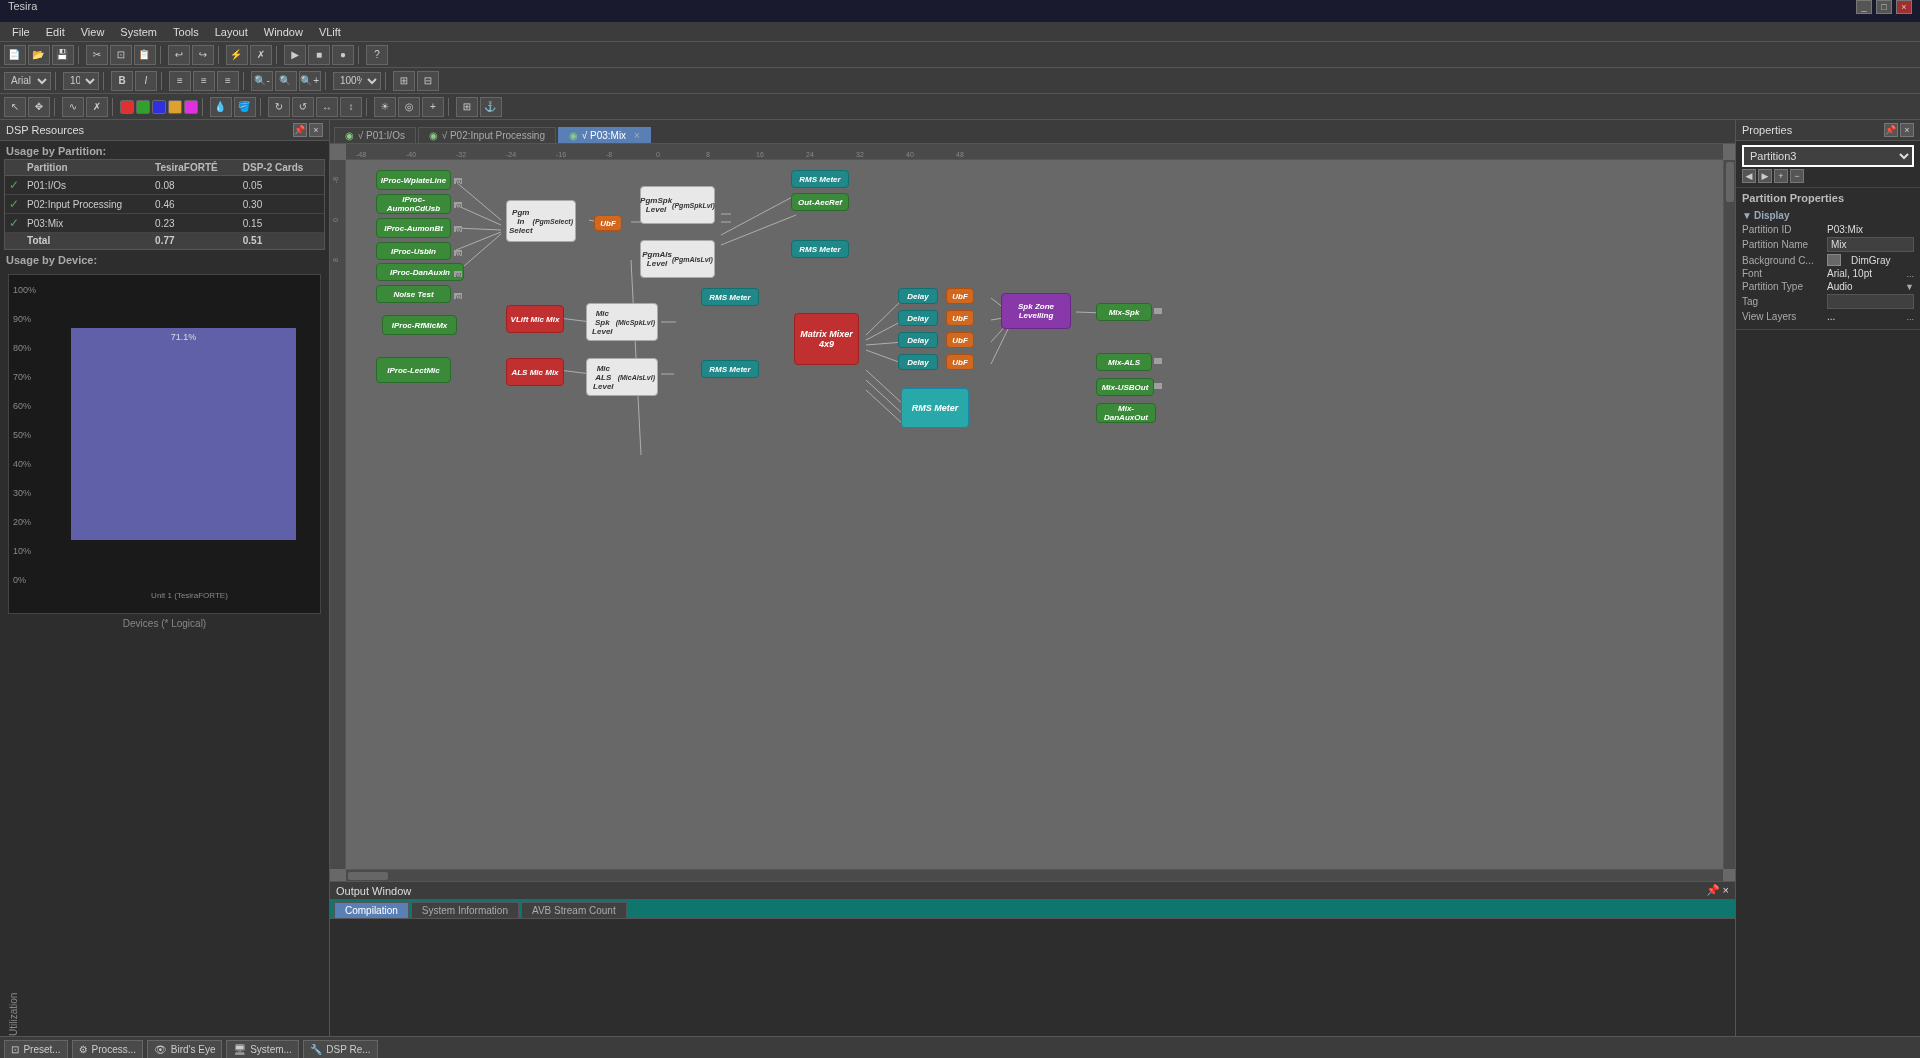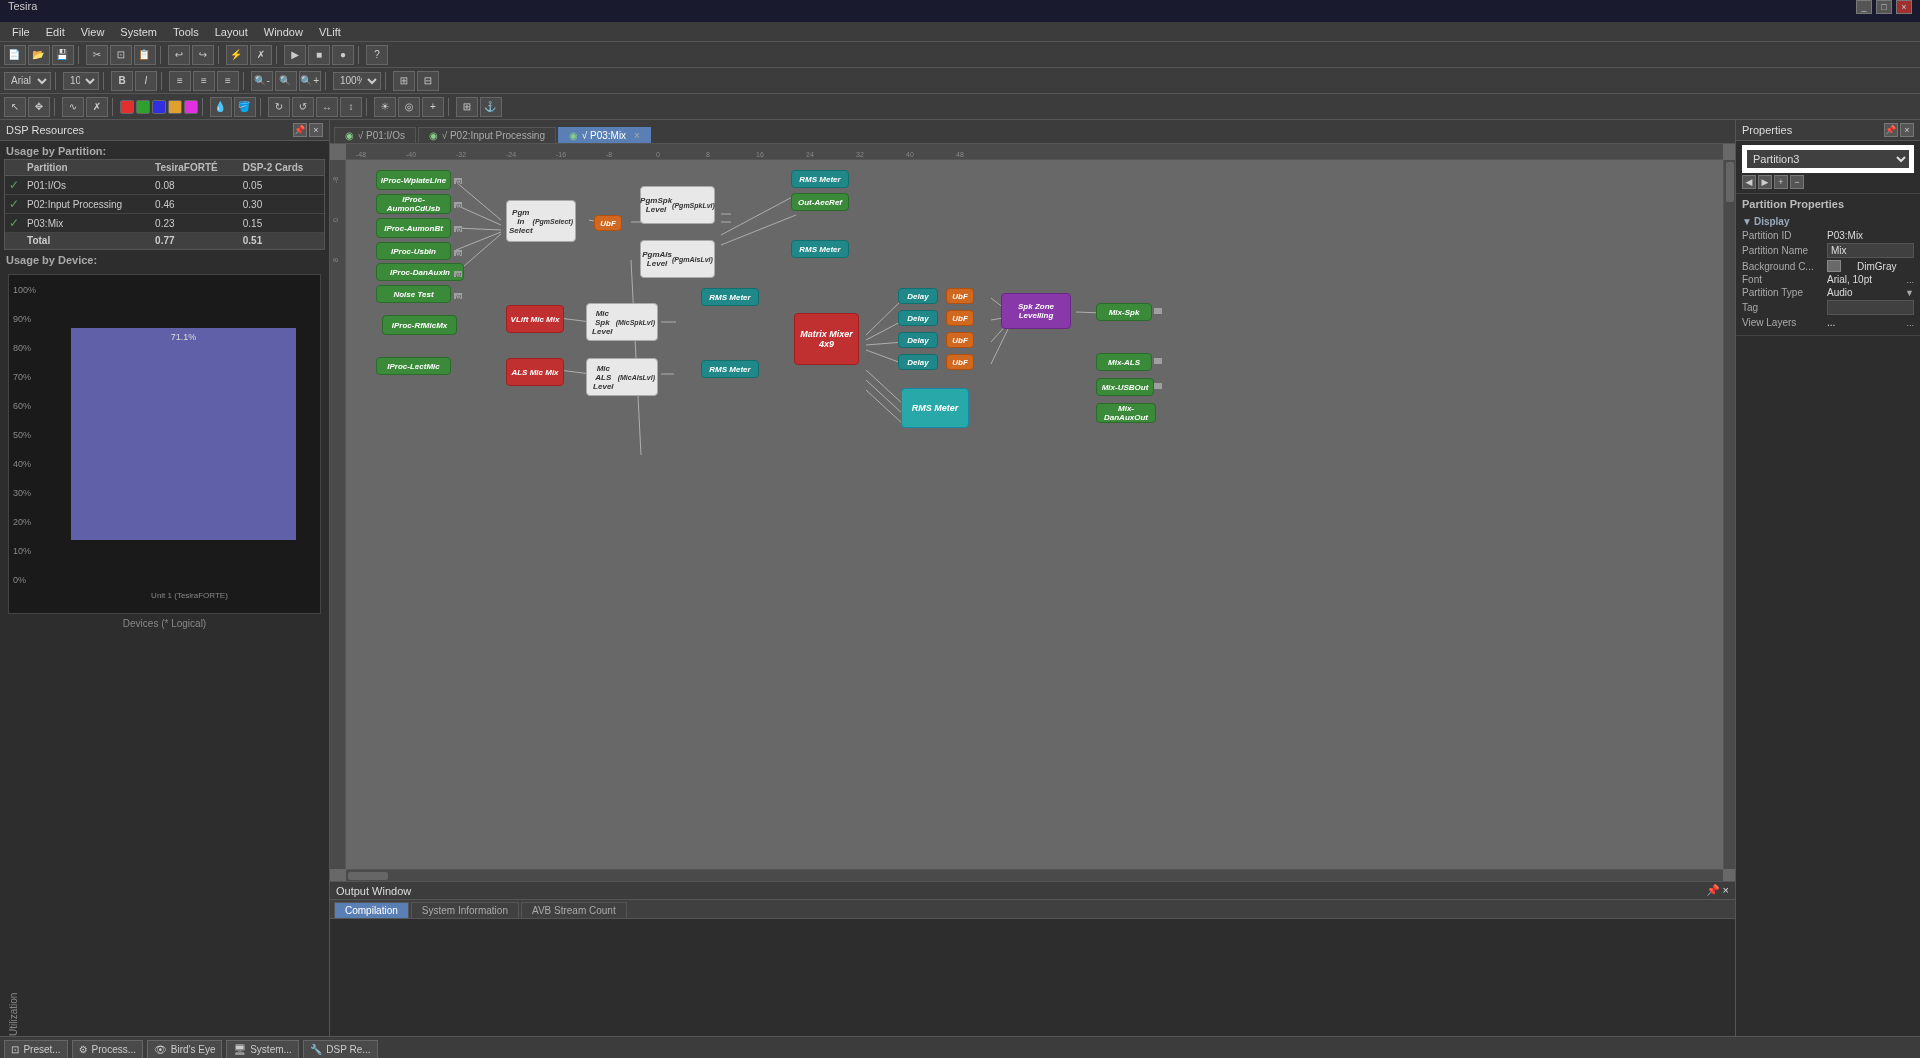--- a/index.html
+++ b/index.html
@@ -81,28 +81,28 @@
     .prop-section { padding: 4px 6px; border-bottom: 1px solid #444; }
     .prop-section-title { font-size: 11px; color: #bbb; font-weight: bold; margin-bottom: 4px; }
     .prop-group { margin-bottom: 2px; }
     .prop-group-title { font-size: 10px; color: #9ab; font-weight: bold; padding: 2px 0; display: flex; align-items: center; gap: 2px; }
     .prop-row { display: flex; align-items: center; padding: 1px 0; }
     .prop-label { font-size: 10px; color: #aaa; width: 85px; flex-shrink: 0; }
     .prop-value { font-size: 10px; color: #ddd; flex: 1; background: #404040; border: 1px solid #555; padding: 1px 3px; }
     .prop-value-plain { font-size: 10px; color: #ddd; flex: 1; }
     
     
-    .prop-partition-select { width: 100%; background: #404040; border: 5px solid #ffffff; color: #ddd; font-size: 11px; padding: 2px; }
+    .prop-partition-select { width: 100%; background: #404040; border: 2px solid #ffffff; color: #ddd; font-size: 11px; padding: 2px; }
     .prop-panel-controls { display: flex; gap: 2px; }
     .prop-pin-btn { width: 14px; height: 14px; background: #555; border: 1px solid #777; cursor: pointer; font-size: 9px; display: flex; align-items: center; justify-content: center; color: #ccc; }
     
     
     #output-window { height: 155px; background: #2d2d2d; border-top: 1px solid #555; display: flex; flex-direction: column; }
     #output-header { background: #3c3c3c; padding: 2px 6px; display: flex; align-items: center; justify-content: space-between; border-bottom: 1px solid #555; font-size: 11px; color: #ddd; }
-    #output-tabs { background: #404040; display: flex; padding: 2px 4px 0; border-bottom: 1px solid #555; }
+    #output-tabs { background: #0f766e; display: flex; padding: 2px 4px 0; border-bottom: 1px solid #555; }
     .output-tab { padding: 2px 10px; font-size: 10px; color: #aaa; cursor: pointer; border: 1px solid #555; border-bottom: none; background: #404040; margin-right: 2px; }
     .output-tab.active { background: #5a7fb5; color: #fff; }
     #output-content { flex: 1; background: #1e1e1e; padding: 6px 8px; overflow-y: auto; font-size: 10px; color: #ccc; line-height: 1.5; position: relative; }
     #output-scrollbar { position: absolute; right: 0; top: 0; bottom: 0; width: 12px; background: #3a3a3a; }
     
     
     #bottom-toolbar { background: #3c3c3c; height: 26px; display: flex; align-items: center; padding: 0 4px; gap: 4px; border-top: 1px solid #555; }
     .bottom-btn { height: 20px; background: #4a4a4a; border: 1px solid #666; cursor: pointer; display: flex; align-items: center; padding: 0 6px; font-size: 10px; color: #ccc; gap: 4px; }
     
     
@@ -407,21 +407,21 @@
         <div class="node node-white" style="left:294px;top:26px;width:75px;height:38px;font-size:8px;">PgmSpk Level<br><span style="font-size:7px;">(PgmSpkLvl)</span></div>
 
         <div class="node node-teal" style="left:445px;top:10px;width:58px;height:18px;font-size:8px;">RMS Meter</div>
         <div class="node node-green" style="left:445px;top:33px;width:58px;height:18px;font-size:8px;">Out-AecRef</div>
 
         <div class="node node-white" style="left:294px;top:80px;width:75px;height:38px;font-size:8px;">PgmAls Level<br><span style="font-size:7px;">(PgmAlsLvl)</span></div>
 
         <div class="node node-teal" style="left:445px;top:80px;width:58px;height:18px;font-size:8px;">RMS Meter</div>
 
         <div class="node node-green" style="left:36px;top:155px;width:75px;height:20px;font-size:8px;">IProc-RfMicMx</div>
-        <div class="node node-green" style="left:30px;top:197px;width:75px;height:18px;font-size:8px;">IProc-LectMic</div>
+        <div class="node node-green" style="left:30px;top:197px;width:75px;height:26px;font-size:8px;">IProc-LectMic</div>
 
         <div class="node node-red" style="left:160px;top:145px;width:58px;height:28px;font-size:8px;">VLift Mic Mix</div>
 
         <div class="node node-white" style="left:240px;top:143px;width:72px;height:38px;font-size:8px;">Mic Spk Level<br><span style="font-size:7px;">(MicSpkLvl)</span></div>
 
         <div class="node node-teal" style="left:355px;top:128px;width:58px;height:18px;font-size:8px;">RMS Meter</div>
 
         <div class="node node-red" style="left:160px;top:198px;width:58px;height:28px;font-size:8px;">ALS Mic Mix</div>
 
         <div class="node node-white" style="left:240px;top:198px;width:72px;height:38px;font-size:8px;">Mic ALS Level<br><span style="font-size:7px;">(MicAlsLvl)</span></div>
@@ -525,21 +525,21 @@
           <span class="prop-value-plain">P03:Mix</span>
         </div>
 
         <div class="prop-row">
           <span class="prop-label">Partition Name</span>
           <input class="prop-value" value="Mix" style="width: 80px;">
         </div>
 
         <div class="prop-row">
           <span class="prop-label">Background C...</span>
-          <div style="display:flex;align-items:center;gap:16px;">
+          <div style="display:flex;align-items:center;gap:10px;">
             <div style="width:14px;height:12px;background:#696969;border:1px solid #888;"></div>
             <span class="prop-value-plain">DimGray</span>
           </div>
         </div>
 
         <div class="prop-row">
           <span class="prop-label">Font</span>
           <span class="prop-value-plain">Arial, 10pt</span>
           <span style="font-size:9px;color:#aaa;cursor:pointer;">...</span>
         </div>

